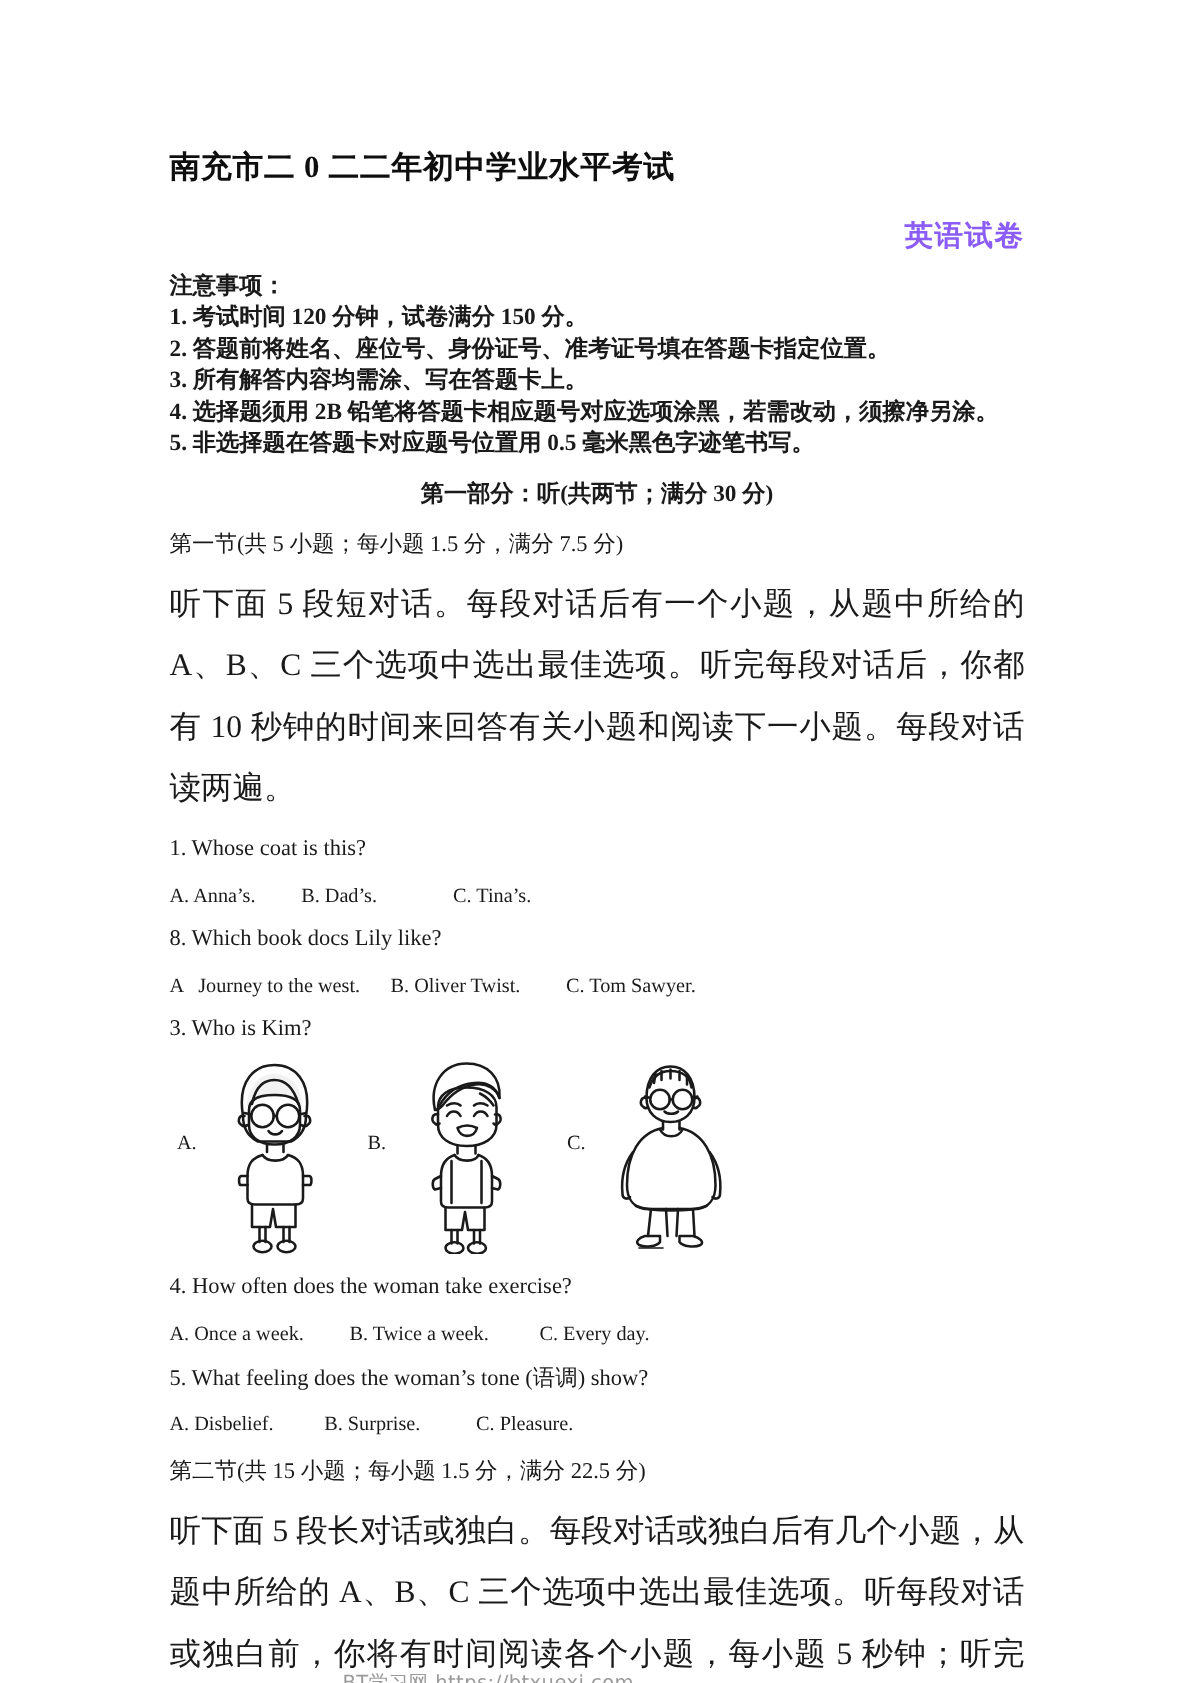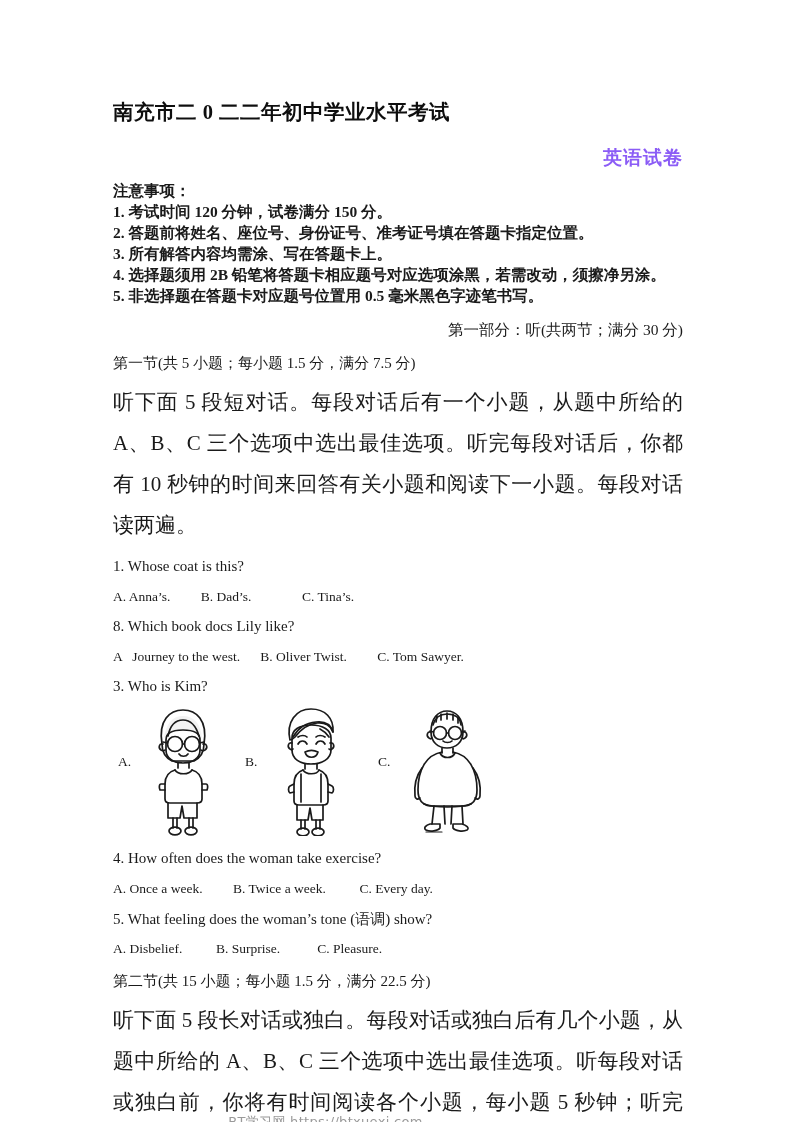--- a/index.html
+++ b/index.html
@@ -61,22 +61,22 @@
   .notice-item {
     font-weight: bold;
     font-size: 15.5px;
     margin-top: 0;
     line-height: 1.35;
     white-space: nowrap;
   }
 
   
   .part-heading {
-    text-align: right;
-    font-weight: normal;
+    text-align: center;
+    font-weight: bold;
     font-size: 15.5px;
     margin-top: 13px;
     line-height: 1.35;
   }
 
   
   .section-head {
     font-weight: normal;
     font-size: 15px;
     margin-top: 12px;

